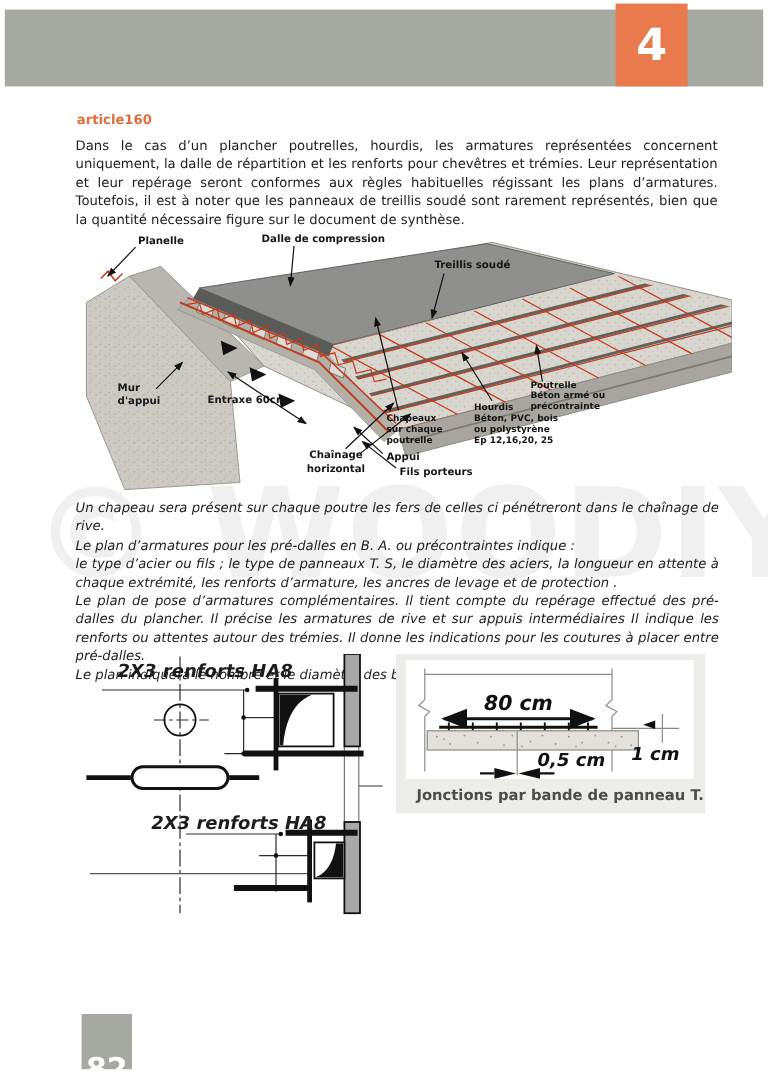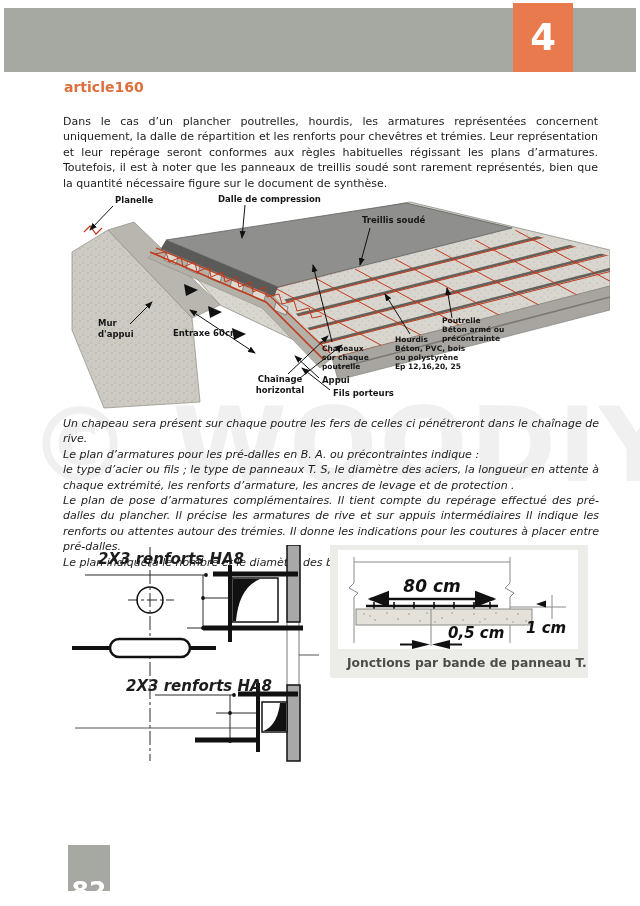--- a/index.html
+++ b/index.html
@@ -3,21 +3,21 @@
 <meta charset="utf-8">
 <style>
   html,body{margin:0;padding:0;background:#fff;}
   .page{position:relative;width:640px;height:906px;background:#fff;overflow:hidden;
         font-family:"DejaVu Sans","Liberation Sans",sans-serif;color:#1c1c1c;}
   .header-bar{position:absolute;left:4px;top:8px;width:632px;height:64px;background:#a6a9a1;z-index:1;}
   .header-title{position:absolute;left:64px;top:32px;font-size:17px;font-weight:bold;color:#ffffff;letter-spacing:.2px;}
   .chapter-box{position:absolute;left:513px;top:3px;width:60px;height:69px;background:#e87a4e;
                display:flex;align-items:center;justify-content:center;z-index:2;}
   .chapter-box span{color:#fff;font-size:37px;font-weight:bold;}
-  .article-id{position:absolute;left:64px;top:79px;font-size:14px;font-weight:bold;color:#dd6f3c;z-index:1;}
+  .article-id{position:absolute;left:64px;top:93px;font-size:11px;font-weight:bold;color:#dd6f3c;z-index:1;}
   .page-title{position:absolute;left:119px;top:82px;margin:0;font-size:26px;font-weight:bold;color:#9c9c9a;z-index:1;}
   .intro{position:absolute;left:63px;top:114px;width:535px;margin:0;font-size:11px;line-height:15.4px;
          text-align:justify;z-index:1;}
   .diagram-wrap{position:absolute;left:70px;top:190px;width:540px;height:220px;z-index:1;}
   .watermark{position:absolute;left:28px;top:384px;width:612px;font-size:104px;font-weight:bold;
              color:rgba(70,70,70,0.08);letter-spacing:2px;white-space:nowrap;z-index:0;user-select:none;}
   .body-text{position:absolute;left:63px;top:416px;width:536px;font-size:11px;line-height:15.4px;
              text-align:justify;z-index:1;}
   .body-text p{margin:0;font-style:italic;}
   .fig-left{position:absolute;left:60px;top:545px;width:265px;height:220px;z-index:1;}

